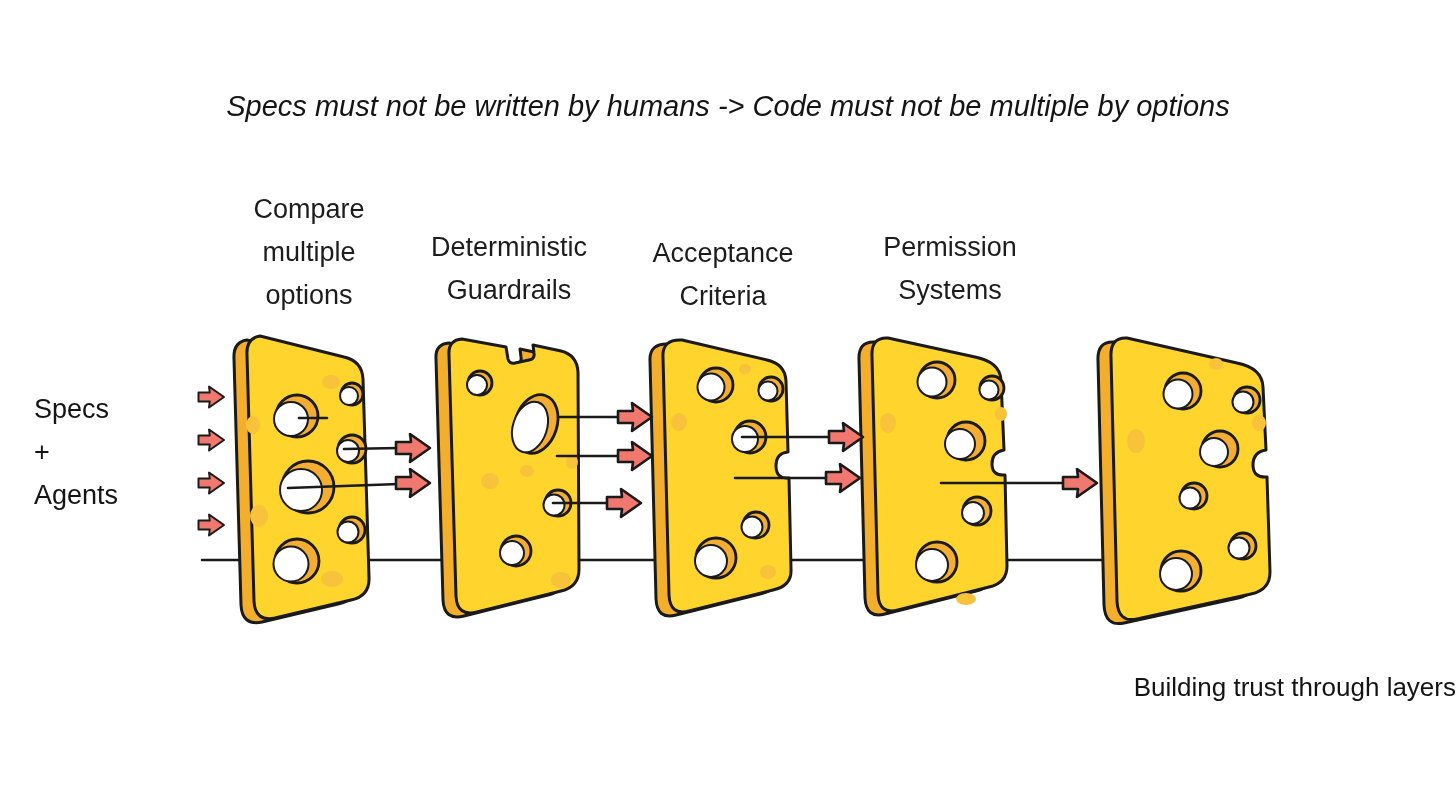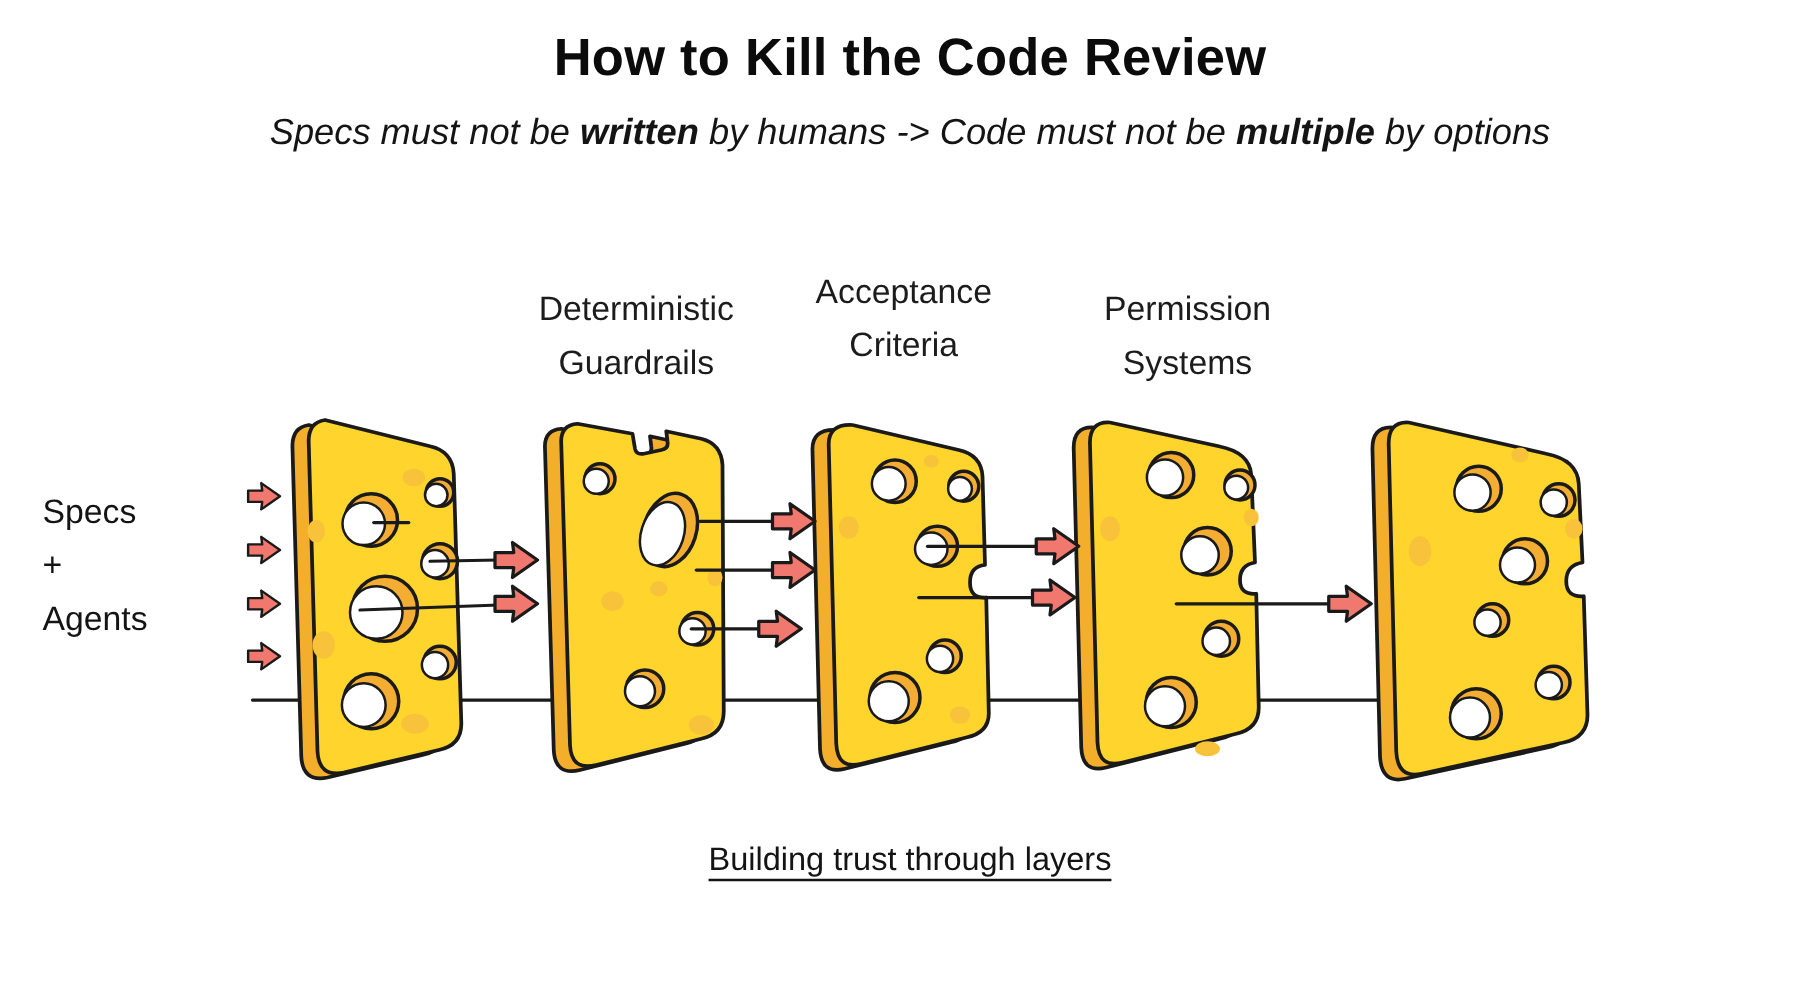--- a/index.html
+++ b/index.html
@@ -17,46 +17,45 @@
     text-align:center;
     font-size:42px;font-weight:700;letter-spacing:.2px;
     color:#0b0b0b;
   }
   .subtitle{
     position:absolute;left:0;top:90px;width:100%;
     text-align:center;
     font-size:29px;font-style:italic;font-weight:400;
     color:#141414;
   }
-  .subtitle b{font-weight:700;}
+  .subtitle b{font-weight:400;}
   .stage-label{
     position:absolute;width:260px;
     text-align:center;
     font-size:27px;line-height:43px;
     white-space:pre-line;
     color:#1c1c1c;
   }
   .s1{left:179px;top:188px;}
   .s2{left:379px;top:226px;}
-  .s3{left:593px;top:212px;}
+  .s3{left:593px;top:232px;}
   .s4{left:820px;top:226px;text-align:center;}
   .s5{left:1061px;top:230px;}
   .input-label{
     position:absolute;left:34px;top:388px;width:180px;
     text-align:left;
     font-size:27px;line-height:43px;
     white-space:pre-line;
     color:#141414;
   }
   .caption{
     position:absolute;left:0;top:672px;width:100%;
-    text-align:center;
+    text-align:right;
     font-size:26px;
     color:#141414;
-    text-decoration:underline;
     text-underline-offset:7px;
     text-decoration-thickness:2px;
   }
   
   .face{fill:var(--cheese_face);stroke:var(--outline);stroke-width:3;stroke-linejoin:round;}
   .side{fill:var(--cheese_side);stroke:var(--outline);stroke-width:3;stroke-linejoin:round;}
   .spot{fill:var(--cheese_spot);stroke:none;}
   .hole-shade{fill:var(--hole_shade);stroke:var(--outline);stroke-width:2.8;}
   .hole-white{fill:#ffffff;stroke:var(--outline);stroke-width:2;}
   .shaft{stroke:var(--outline);stroke-width:2.6;fill:none;stroke-linecap:round;}
@@ -213,28 +212,30 @@
       <path class="shaft" d="M 735 478 L 830 478"></path>
       <use href="#ahead" class="ahead" x="860" y="478"></use>
     </g>
 
     <g>
       <path class="shaft" d="M 941 483 L 1066 483"></path>
       <use href="#ahead" class="ahead" x="1097" y="483"></use>
     </g>
   </svg>
 
-  <div class="title">How to Kill the Code Review</div>
 
   <div class="subtitle"><span>Specs must not be </span><b>written</b><span> by humans -&gt; Code must not be </span><b>multiple</b><span> by options</span></div>
 
   <div class="input-label">Specs
 +
 Agents</div>
 
+  <div class="stage-label s1">Compare
+multiple
+options</div>
   <div class="stage-label s2">Deterministic
 Guardrails</div>
   <div class="stage-label s3">Acceptance
 Criteria</div>
   <div class="stage-label s4">Permission
 Systems</div>
 
   <div class="caption">Building trust through layers</div>
 
 </div>

